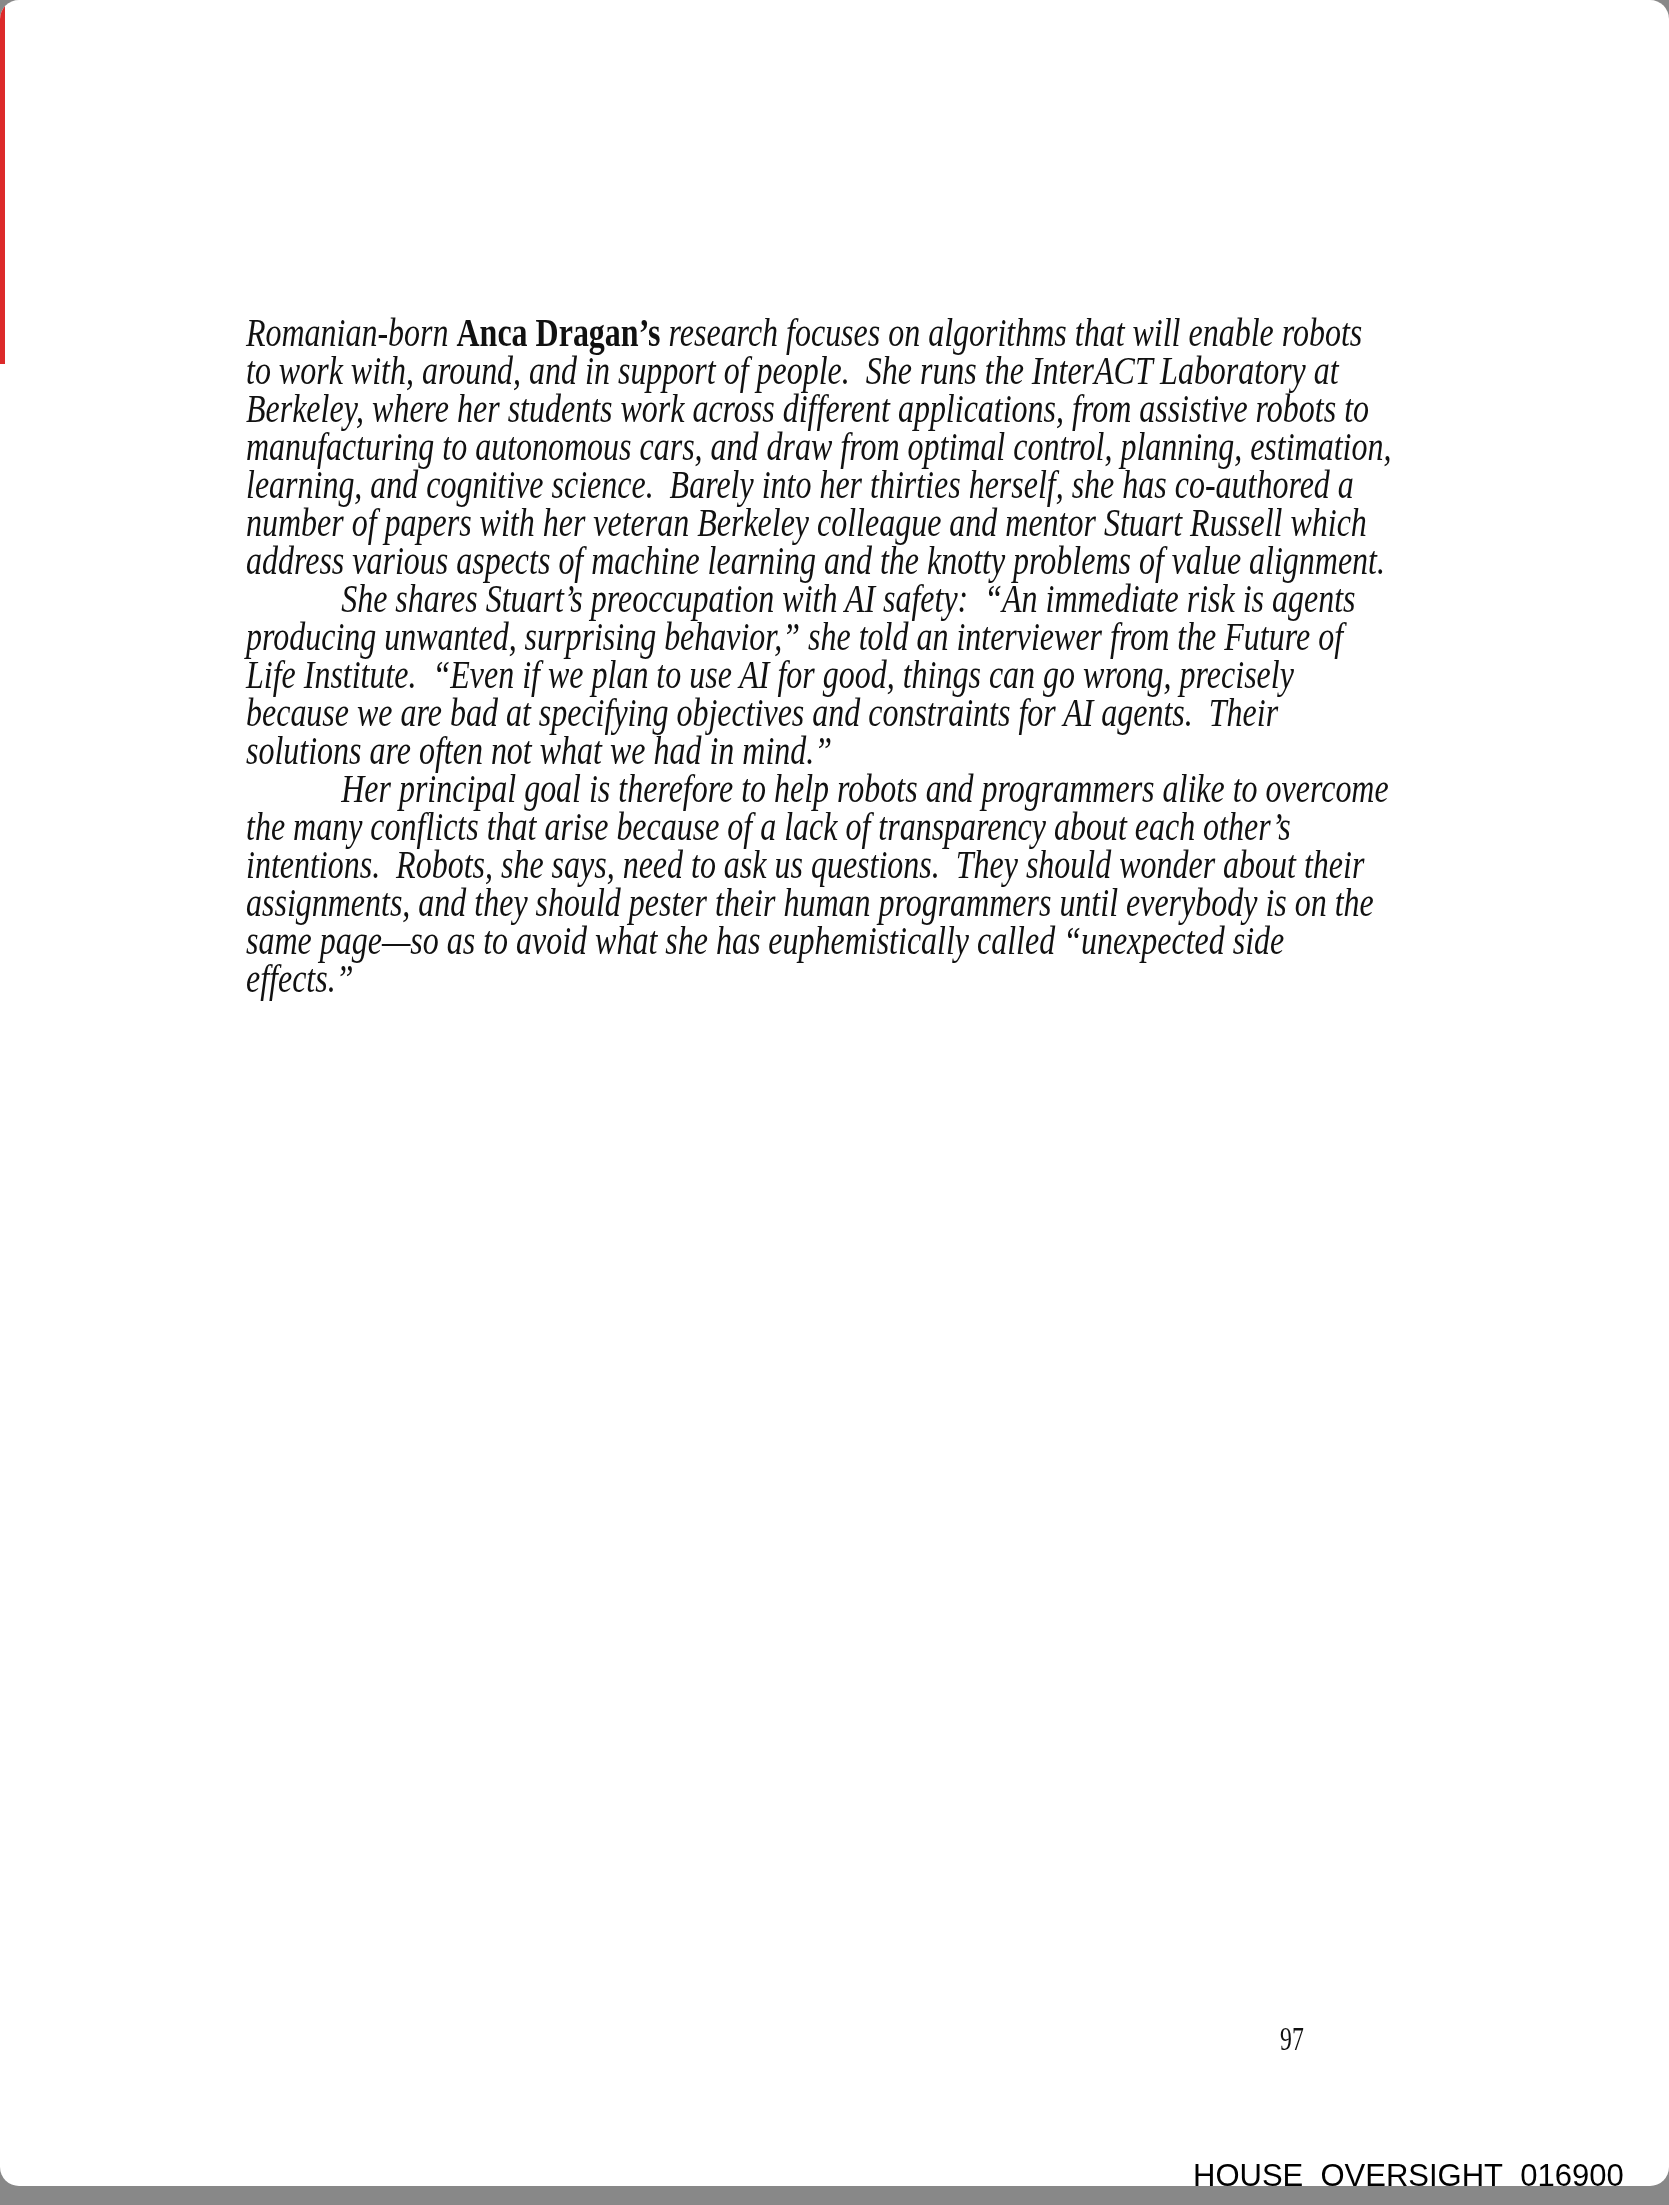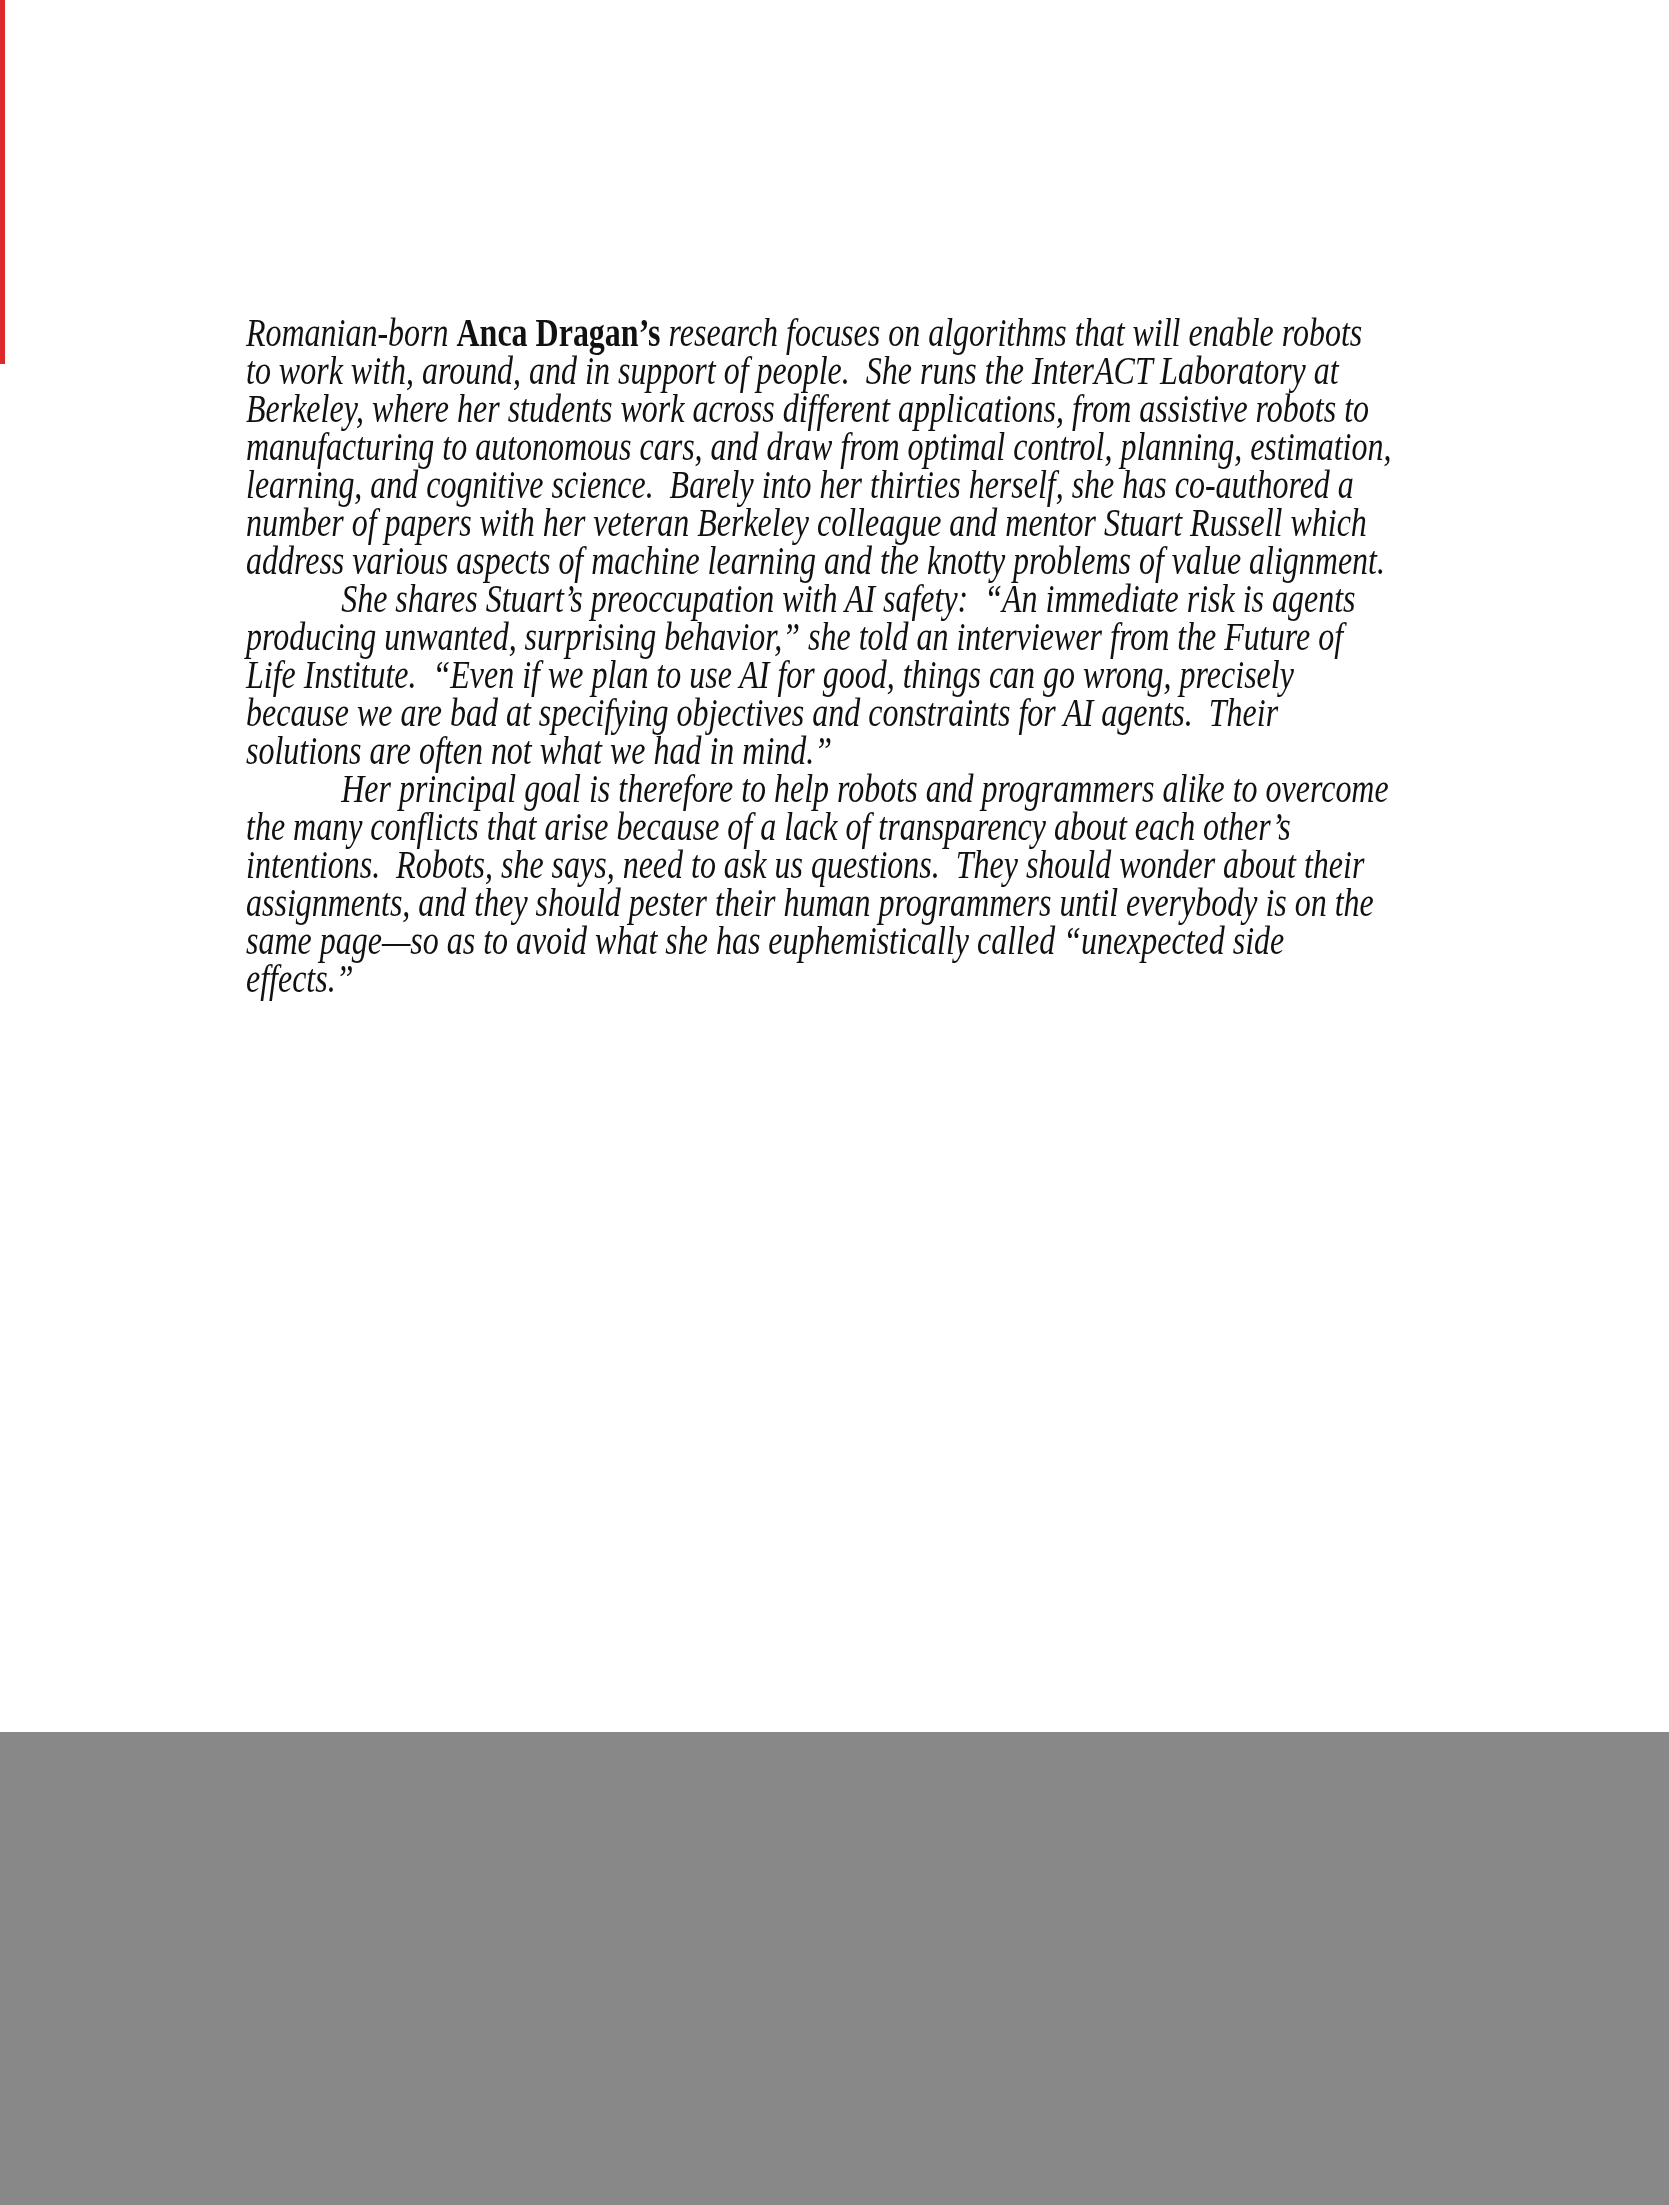--- a/index.html
+++ b/index.html
@@ -3,25 +3,26 @@
 <meta charset="utf-8">
 <style>
   html, body {
     margin: 0;
     padding: 0;
     background: #888;
   }
   .page {
     position: relative;
     width: 1669px;
-    height: 1732px;
+    height: 2186px;
     background: #ffffff;
     overflow: hidden;
     font-family: "Liberation Serif", "DejaVu Serif", serif;
     color: #111111;
+    border-radius: 19px;
   }
   .red-margin-line {
     position: absolute;
     left: 0;
     top: 0;
     width: 4.6px;
     height: 364px;
   }
   .content {
     position: absolute;

